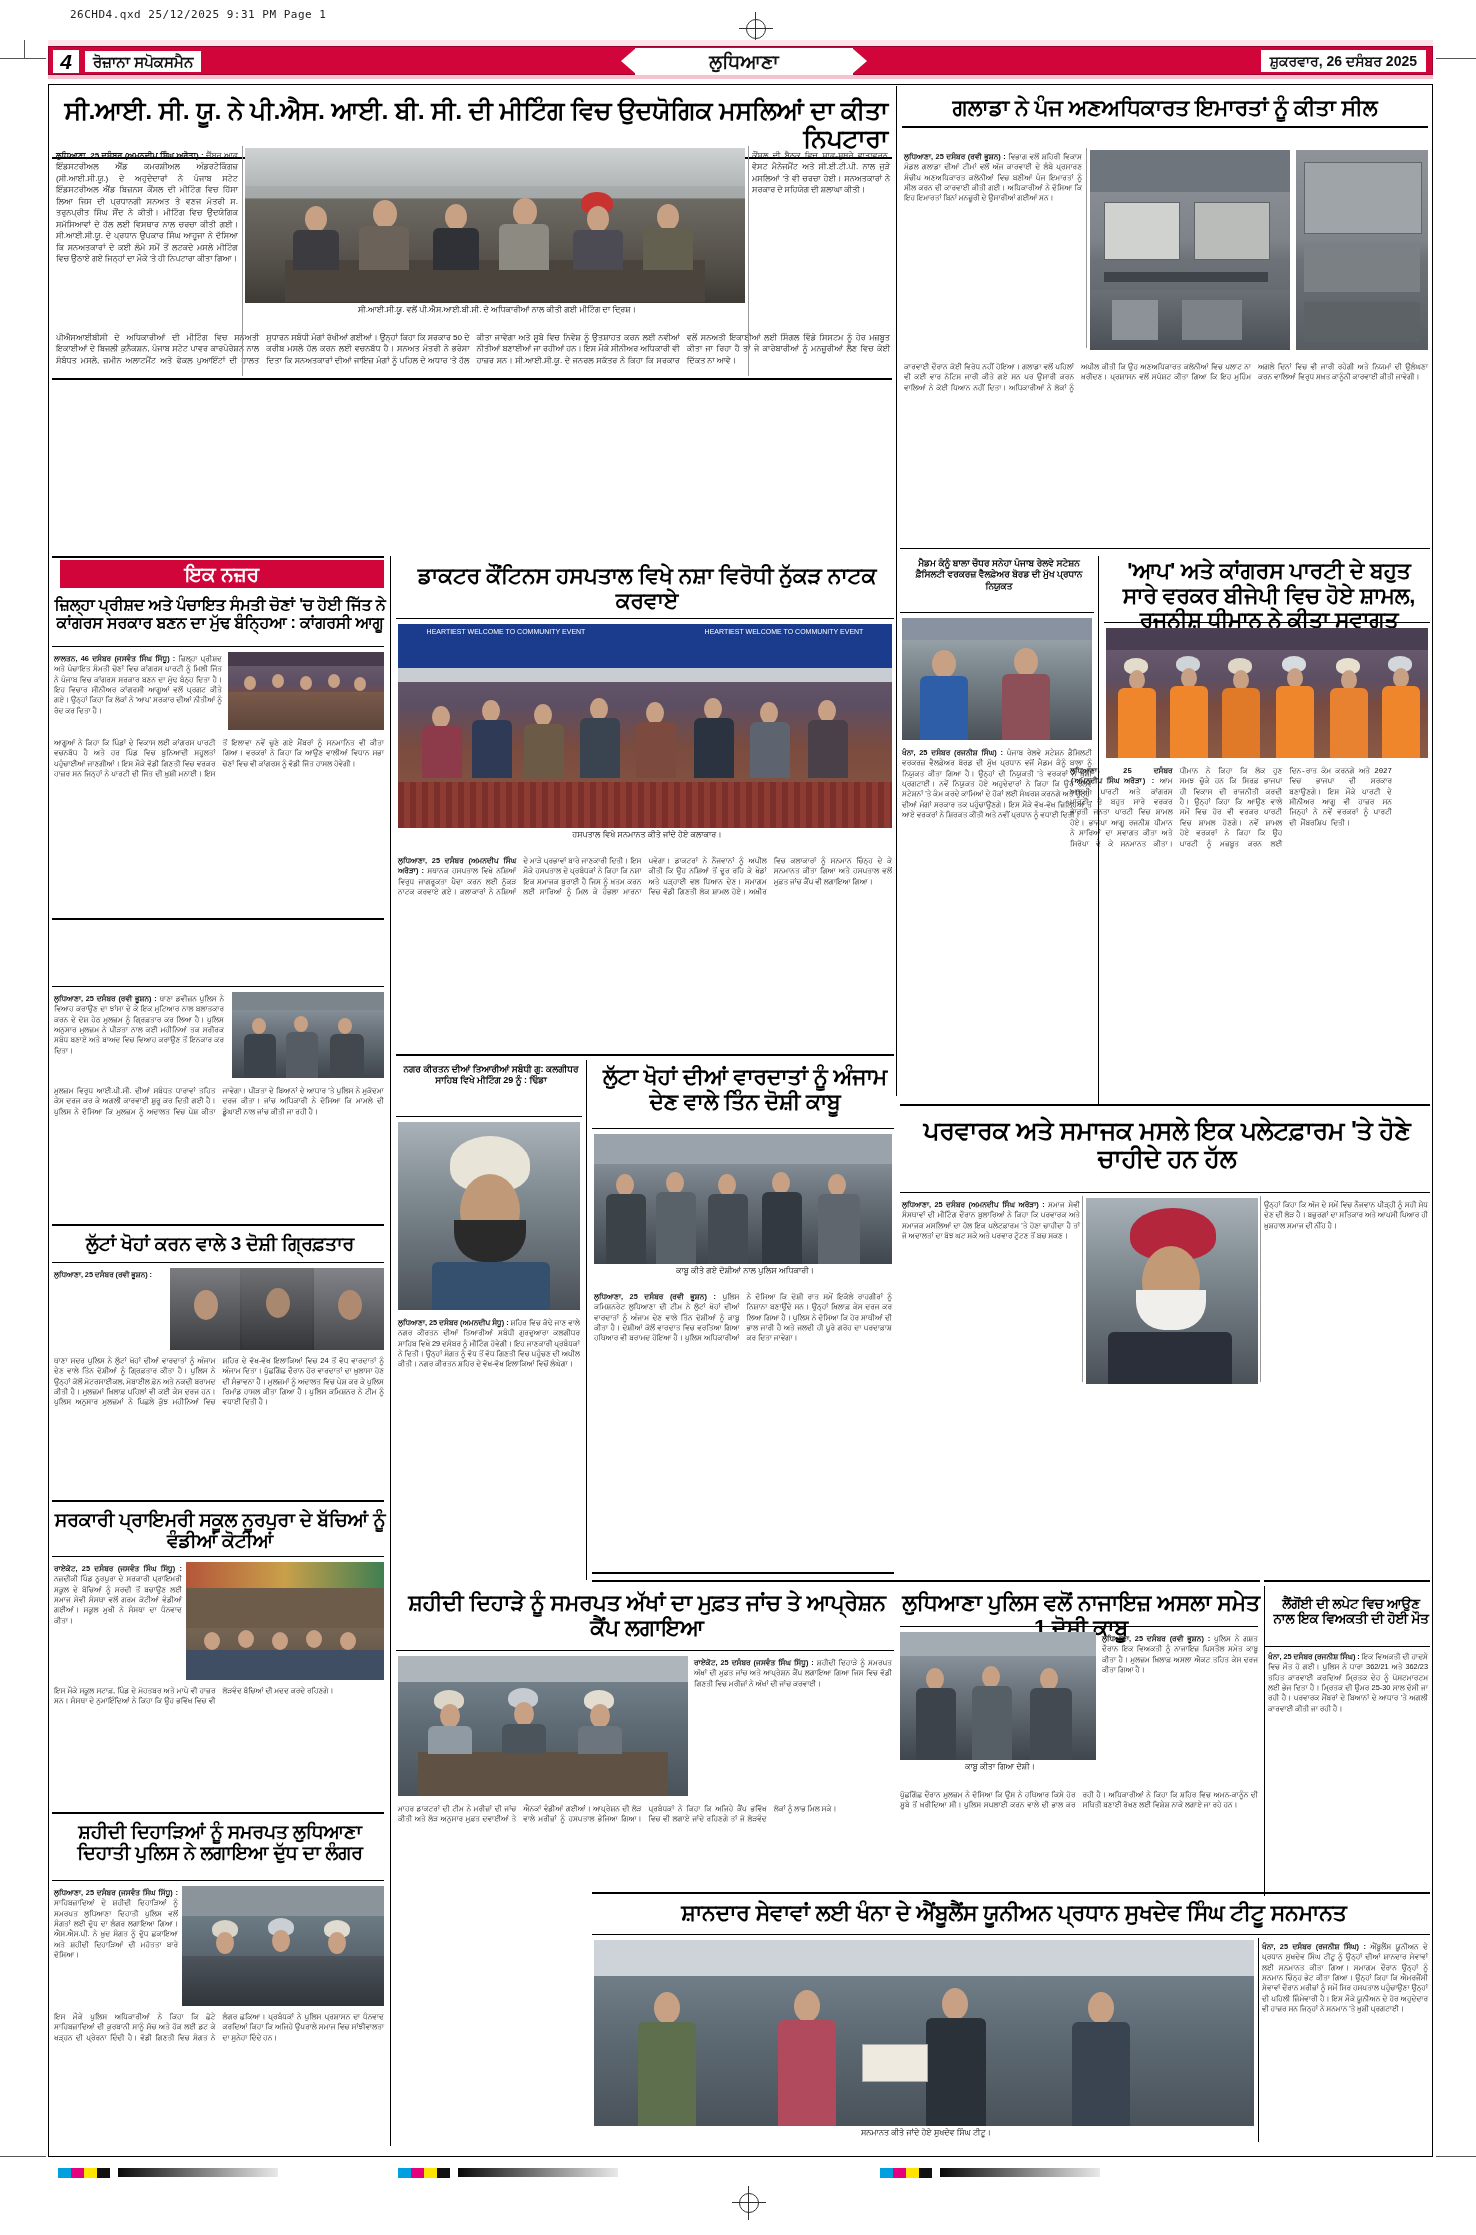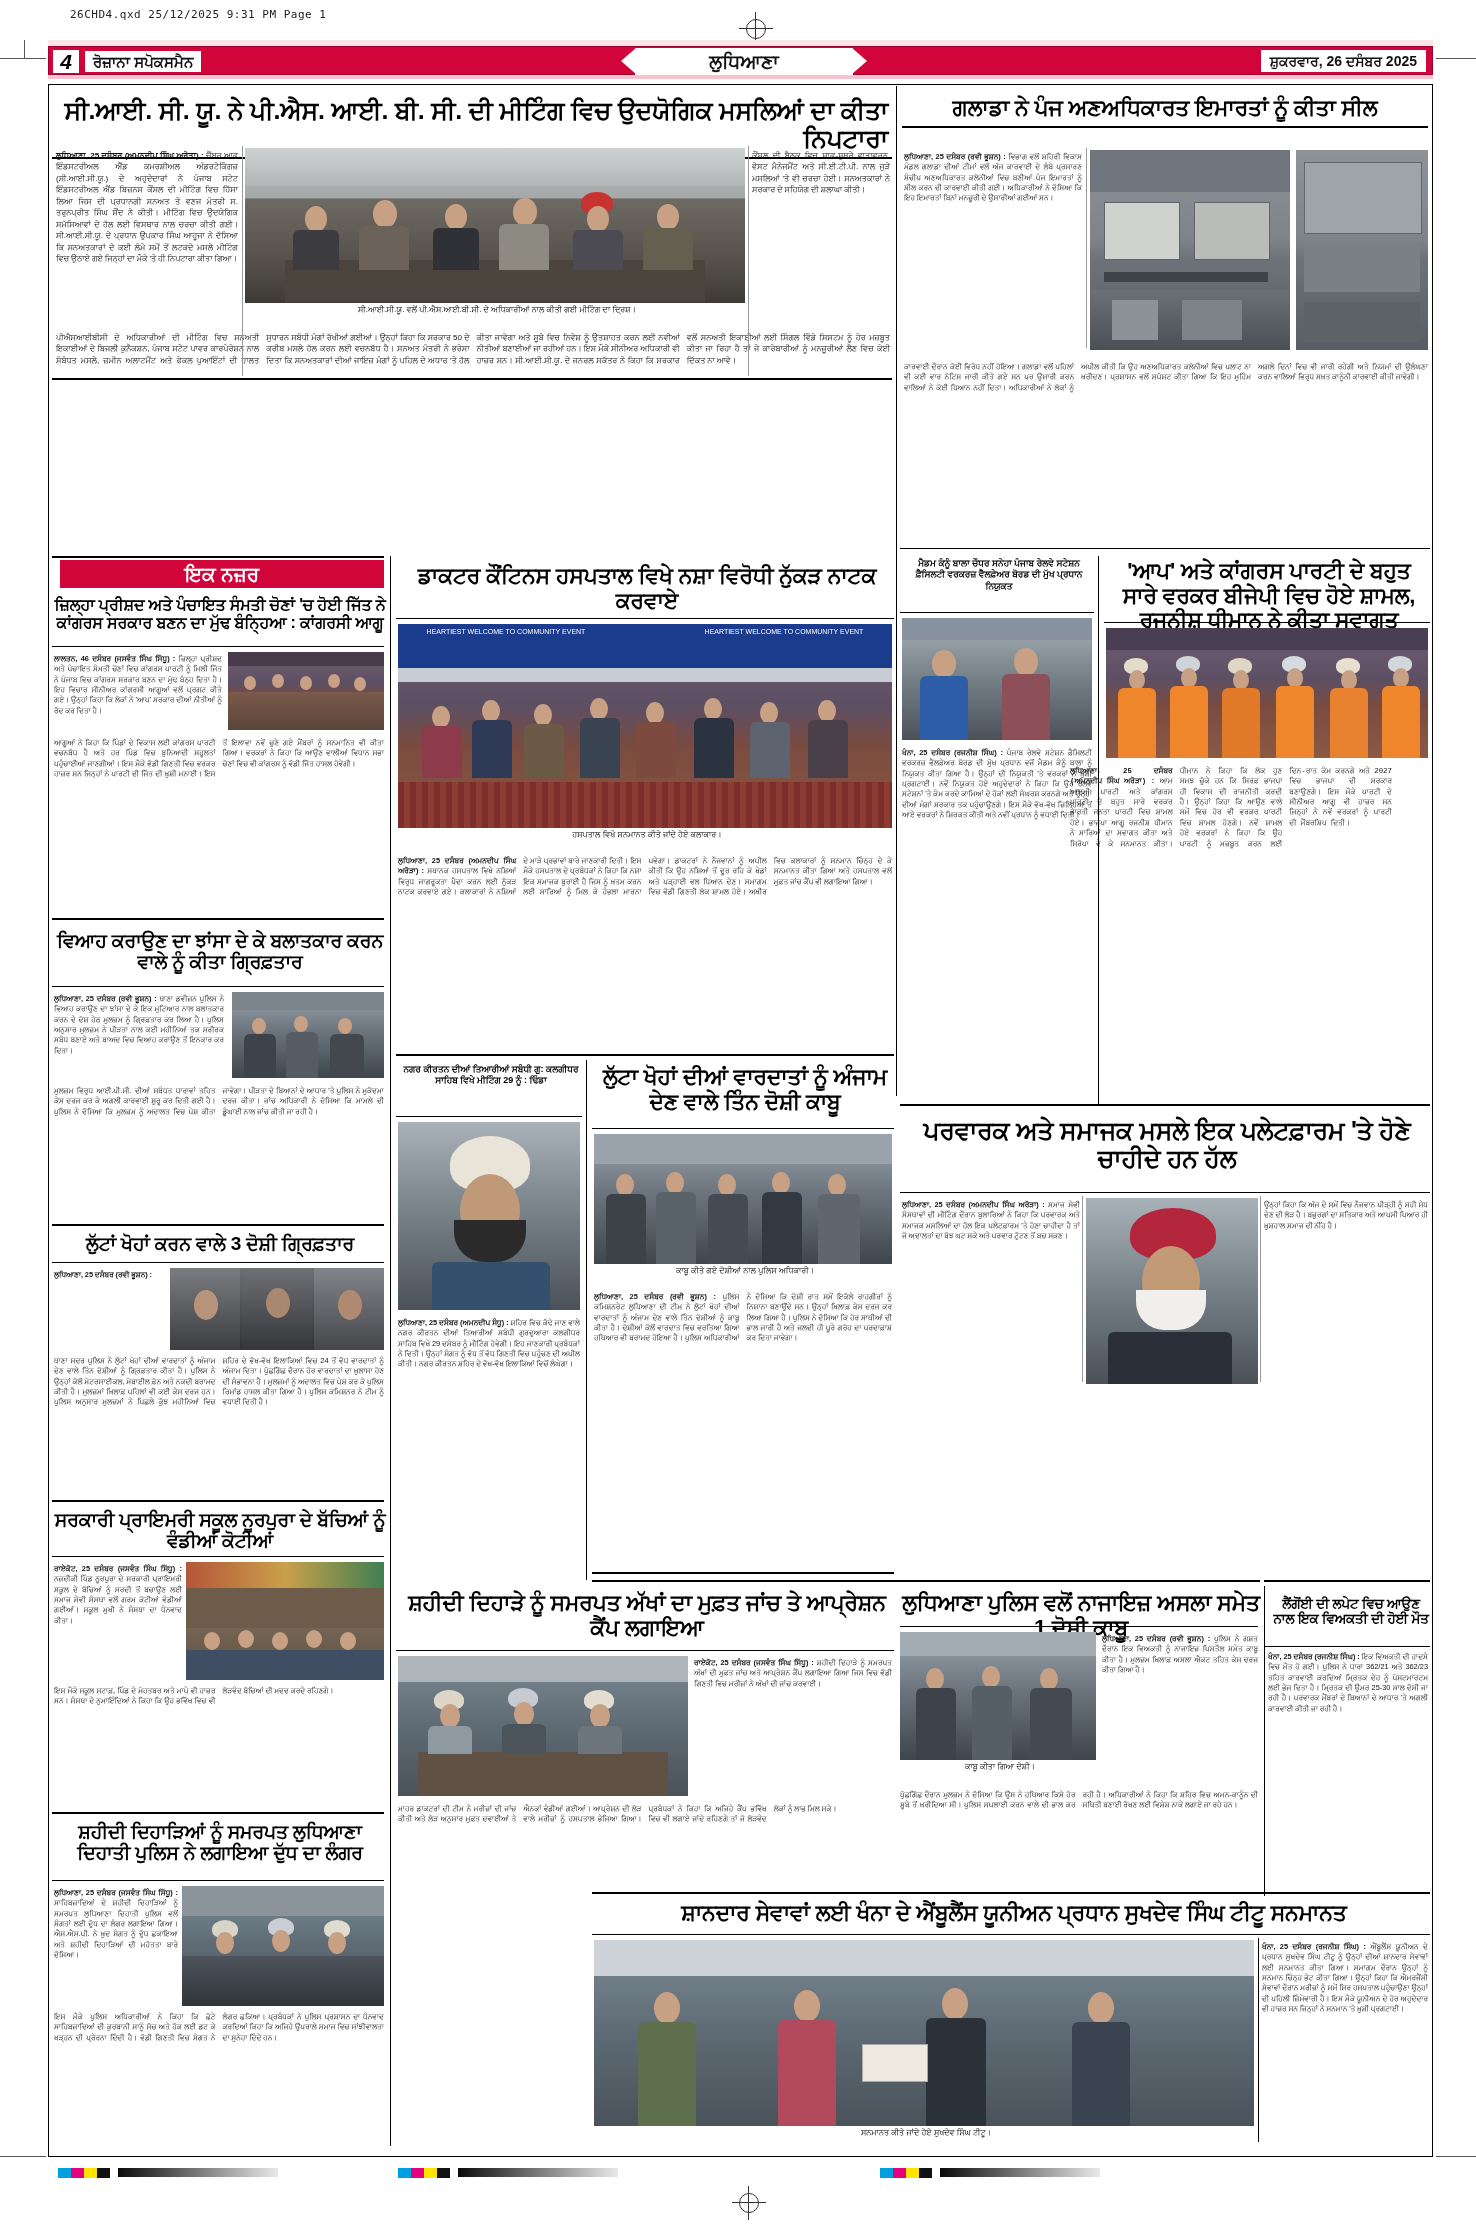--- a/index.html
+++ b/index.html
@@ -239,21 +239,20 @@
   <div class="blk body s7" style="left:54px;top:654px;width:168px;">
     <span class="dline">ਲਾਲਤਨ, 46 ਦਸੰਬਰ (ਜਸਵੰਤ ਸਿੰਘ ਸਿੱਧੂ) :</span>
     <span>ਜ਼ਿਲ੍ਹਾ ਪ੍ਰੀਸ਼ਦ ਅਤੇ ਪੰਚਾਇਤ ਸੰਮਤੀ ਚੋਣਾਂ ਵਿਚ ਕਾਂਗਰਸ ਪਾਰਟੀ ਨੂੰ ਮਿਲੀ ਜਿੱਤ ਨੇ ਪੰਜਾਬ ਵਿਚ ਕਾਂਗਰਸ ਸਰਕਾਰ ਬਣਨ ਦਾ ਮੁੱਢ ਬੰਨ੍ਹ ਦਿਤਾ ਹੈ। ਇਹ ਵਿਚਾਰ ਸੀਨੀਅਰ ਕਾਂਗਰਸੀ ਆਗੂਆਂ ਵਲੋਂ ਪ੍ਰਗਟ ਕੀਤੇ ਗਏ। ਉਨ੍ਹਾਂ ਕਿਹਾ ਕਿ ਲੋਕਾਂ ਨੇ 'ਆਪ' ਸਰਕਾਰ ਦੀਆਂ ਨੀਤੀਆਂ ਨੂੰ ਰੱਦ ਕਰ ਦਿਤਾ ਹੈ।</span>
   </div>
   <div class="blk body s7 cols2" style="left:54px;top:738px;width:330px;height:172px;">
     <span>ਆਗੂਆਂ ਨੇ ਕਿਹਾ ਕਿ ਪਿੰਡਾਂ ਦੇ ਵਿਕਾਸ ਲਈ ਕਾਂਗਰਸ ਪਾਰਟੀ ਵਚਨਬੱਧ ਹੈ ਅਤੇ ਹਰ ਪਿੰਡ ਵਿਚ ਬੁਨਿਆਦੀ ਸਹੂਲਤਾਂ ਪਹੁੰਚਾਈਆਂ ਜਾਣਗੀਆਂ। ਇਸ ਮੌਕੇ ਵੱਡੀ ਗਿਣਤੀ ਵਿਚ ਵਰਕਰ ਹਾਜ਼ਰ ਸਨ ਜਿਨ੍ਹਾਂ ਨੇ ਪਾਰਟੀ ਦੀ ਜਿੱਤ ਦੀ ਖ਼ੁਸ਼ੀ ਮਨਾਈ।</span>
     <span>ਇਸ ਤੋਂ ਇਲਾਵਾ ਨਵੇਂ ਚੁਣੇ ਗਏ ਮੈਂਬਰਾਂ ਨੂੰ ਸਨਮਾਨਿਤ ਵੀ ਕੀਤਾ ਗਿਆ। ਵਰਕਰਾਂ ਨੇ ਕਿਹਾ ਕਿ ਆਉਣ ਵਾਲੀਆਂ ਵਿਧਾਨ ਸਭਾ ਚੋਣਾਂ ਵਿਚ ਵੀ ਕਾਂਗਰਸ ਨੂੰ ਵੱਡੀ ਜਿੱਤ ਹਾਸਲ ਹੋਵੇਗੀ।</span>
   </div>
   <div class="rule hr2" style="left:52px;top:918px;width:332px;"></div>
 
-  <div class="blk hl hl3" style="left:52px;top:926px;width:332px;padding:4px 2px;">ਵਿਆਹ ਕਰਾਉਣ ਦਾ ਝਾਂਸਾ ਦੇ ਕੇ ਬਲਾਤਕਾਰ ਕਰਨ ਵਾਲੇ ਨੂੰ ਕੀਤਾ ਗ੍ਰਿਫ਼ਤਾਰ</div>
   <div class="rule hr1" style="left:52px;top:986px;width:332px;"></div>
   <div class="ph p-pol" style="left:232px;top:992px;width:152px;height:86px;">
     <i class="band" style="top:0;height:18px;background:#7d858c;"></i>
     <i class="head" style="left:20px;top:26px;width:14px;height:16px;"></i>
     <i class="torso" style="left:12px;top:42px;width:32px;height:44px;background:#3d434a;"></i>
     <i class="head" style="left:62px;top:24px;width:14px;height:16px;"></i>
     <i class="torso" style="left:54px;top:40px;width:32px;height:46px;background:#555c63;"></i>
     <i class="head" style="left:106px;top:26px;width:14px;height:16px;"></i>
     <i class="torso" style="left:98px;top:42px;width:34px;height:44px;background:#43484f;"></i>
   </div>

